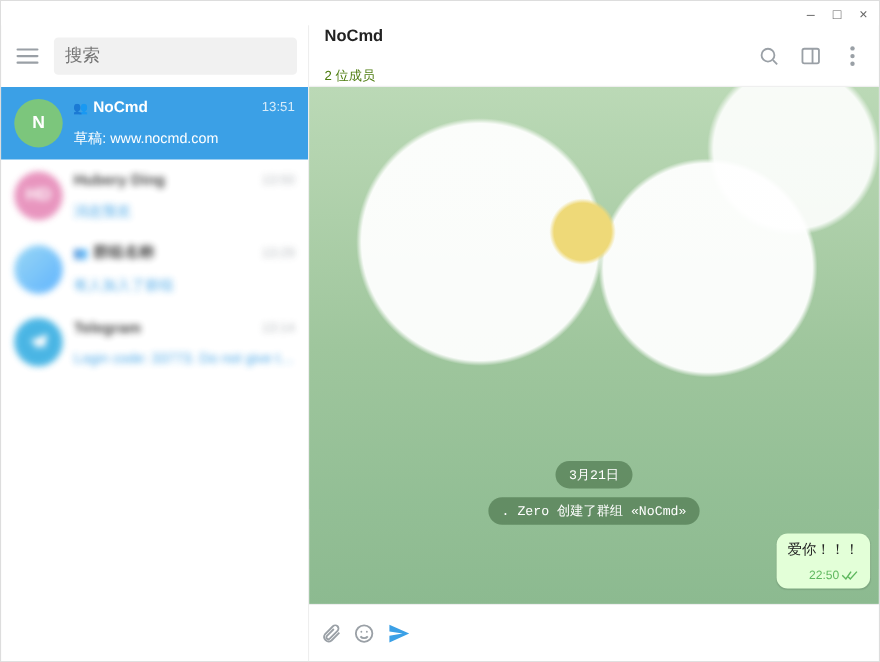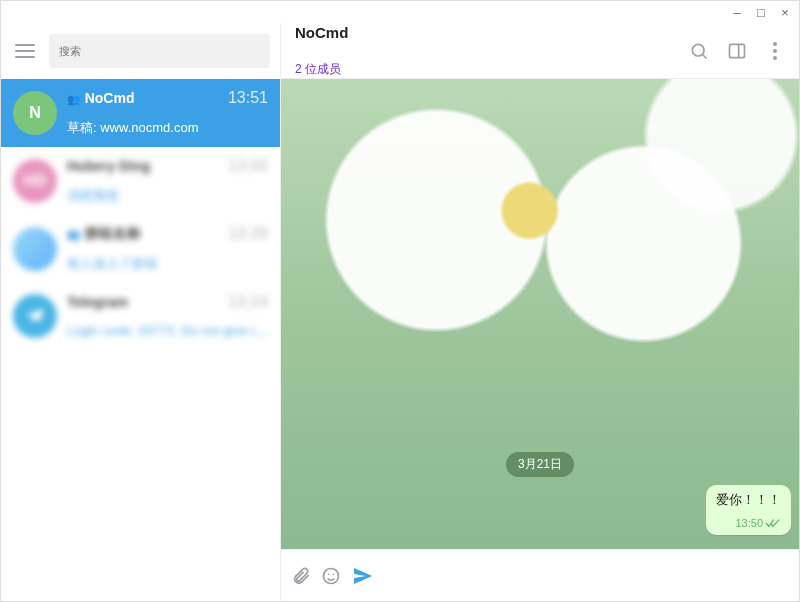--- a/index.html
+++ b/index.html
@@ -8,59 +8,59 @@
   .titlebar { height: 22px; display: flex; justify-content: flex-end; align-items: center; gap: 12px; padding: 0 8px; background: #fff; }
   .tb-btn { width: 12px; height: 12px; display: flex; align-items: center; justify-content: center; color: #666; cursor: pointer; font-size: 13px; line-height: 1; }
   .main { flex: 1; display: flex; min-height: 0; }
 
   
   .sidebar { width: 280px; flex: 0 0 280px; display: flex; flex-direction: column; border-right: 1px solid #eee; }
   .sb-top { height: 56px; display: flex; align-items: center; gap: 10px; padding: 0 10px; }
   .hamburger { width: 28px; height: 28px; display: flex; flex-direction: column; justify-content: center; gap: 4px; cursor: pointer; padding: 4px; }
   .hamburger span { height: 2px; background: #9aa0a6; border-radius: 1px; }
   .search { flex: 1; height: 34px; background: #f1f1f1; border-radius: 4px; padding: 0 10px; display: flex; align-items: center; }
-  .search input { border: none; background: transparent; outline: none; width: 100%; font-size: 11px; color: #666; }
+  .search input { border: none; background: transparent; outline: none; width: 100%; font-size: 16px; color: #666; }
   .chat-list { flex: 1; overflow: hidden; }
   .chat { display: flex; align-items: center; padding: 10px 12px; gap: 10px; cursor: pointer; position: relative; }
   .chat.selected { background: #3ba0e6; color: #fff; }
   .chat .avatar { width: 44px; height: 44px; border-radius: 50%; flex: 0 0 44px; display: flex; align-items: center; justify-content: center; font-weight: bold; color: #fff; font-size: 16px; }
   .chat .col { flex: 1; min-width: 0; }
   .chat .row1 { display: flex; align-items: center; justify-content: space-between; gap: 6px; }
   .chat .name { font-size: 14px; font-weight: 600; white-space: nowrap; overflow: hidden; text-overflow: ellipsis; text-align: center; }
-  .chat .time { font-size: 16px; opacity: .8; }
+  .chat .time { font-size: 12px; opacity: .8; }
   .chat .preview { font-size: 13px; white-space: nowrap; overflow: hidden; text-overflow: ellipsis; margin-top: 12px; }
   .chat:not(.selected) .name { color: #333; }
   .chat:not(.selected) .time { color: #9aa0a6; }
   .chat:not(.selected) .preview { color: #3ba0e6; }
   .chat.blurred { filter: blur(3px); opacity: .9; }
   .group-glyph { font-size: 11px; margin-right: 4px; opacity: .9; }
 
   
   .pane { flex: 1; display: flex; flex-direction: column; min-width: 0; }
   .header { height: 56px; display: flex; align-items: center; padding: 0 14px; border-bottom: 1px solid #eee; }
   .header .titles { flex: 1; }
   .header .title { font-size: 15px; font-weight: 700; color: #222; }
-  .header .subtitle { font-size: 12px; color: #6d28d9; margin-top: 20px; }
+  .header .subtitle { font-size: 12px; color: #4d7c0f; margin-top: 20px; }
   .header .actions { display: flex; gap: 18px; color: #9aa0a6; }
   .icon-btn { width: 20px; height: 20px; display: flex; align-items: center; justify-content: center; cursor: pointer; }
   .icon-btn svg { width: 20px; height: 20px; stroke: currentColor; fill: none; stroke-width: 2; }
   .dots { display: flex; flex-direction: column; gap: 3px; align-items: center; justify-content: center; }
   .dots span { width: 4px; height: 4px; border-radius: 50%; background: #9aa0a6; }
 
   .messages { flex: 1; position: relative; overflow: hidden; }
   .bg { position: absolute; inset: 0; background:
         radial-gradient(circle at 48% 28%, #f1d96e 0 6%, transparent 7%),
         radial-gradient(circle at 30% 30%, rgba(255,255,255,.95) 0 22%, transparent 23%),
         radial-gradient(circle at 70% 35%, rgba(255,255,255,.95) 0 20%, transparent 21%),
         radial-gradient(circle at 85% 12%, rgba(255,255,255,.9) 0 12%, transparent 13%),
         linear-gradient(180deg,#b9dab3 0%, #9cc79a 50%, #88bb8d 100%);
         filter: saturate(.9);
   }
   .msgs-inner { position: absolute; inset: 0; display: flex; flex-direction: column; justify-content: flex-end; align-items: center; padding: 8px 8px 14px; gap: 8px; }
-  .pill { background: rgba(60,100,60,.55); color: #fff; font-size: 12px; padding: 4px 12px; border-radius: 14px; }
+  .pill { background: rgba(60,100,60,.55); color: #fff; font-size: 12px; padding: 4px 12px; border-radius: 14px; font-family: Liberation Mono, monospace; }
   .out-row { align-self: flex-end; }
   .bubble { background: #e3ffd8; border-radius: 10px; padding: 6px 10px; font-size: 13px; display: flex; align-items: flex-end; gap: 8px; box-shadow: 0 1px 1px rgba(0,0,0,.1); position: relative; flex-direction: column; }
   .bubble .msg-text { color: #222; }
   .bubble .meta { font-size: 11px; color: #5fb85f; display: flex; align-items: center; gap: 2px; }
   .checks { display: inline-flex; }
   .checks svg { width: 16px; height: 12px; }
 
   .composer { height: 52px; display: flex; align-items: center; padding: 0 10px; gap: 10px; border-top: 1px solid #eee; }
   .composer .attach, .composer .emoji, .composer .send { color: #9aa0a6; cursor: pointer; display: flex; align-items: center; }
   .composer .send { color: #3ba0e6; }
@@ -169,25 +169,26 @@
               <span></span>
               <span></span>
           </div>
         </div>
       </div>
 
       <div class="messages">
         <div class="bg"></div>
         <div class="msgs-inner">
           <div class="pill">3月21日</div>
+          <div class="pill">. Zero 创建了群组 «NoCmd»</div>
           <div class="out-row">
             <div class="bubble">
               <span class="msg-text">爱你！！！</span>
               <span class="meta">
-                <span>13:50</span>
+                <span>22:50</span>
                 <span class="checks">
                   <svg viewBox="0 0 24 16">
                       <path d="M1 8 L6 13 L13 3" stroke="#5fb85f" stroke-width="2" fill="none"></path>
                       <path d="M9 10 L12 13 L21 3" stroke="#5fb85f" stroke-width="2" fill="none"></path>
                     </svg>
                 </span>
               </span>
             </div>
           </div>
         </div>

